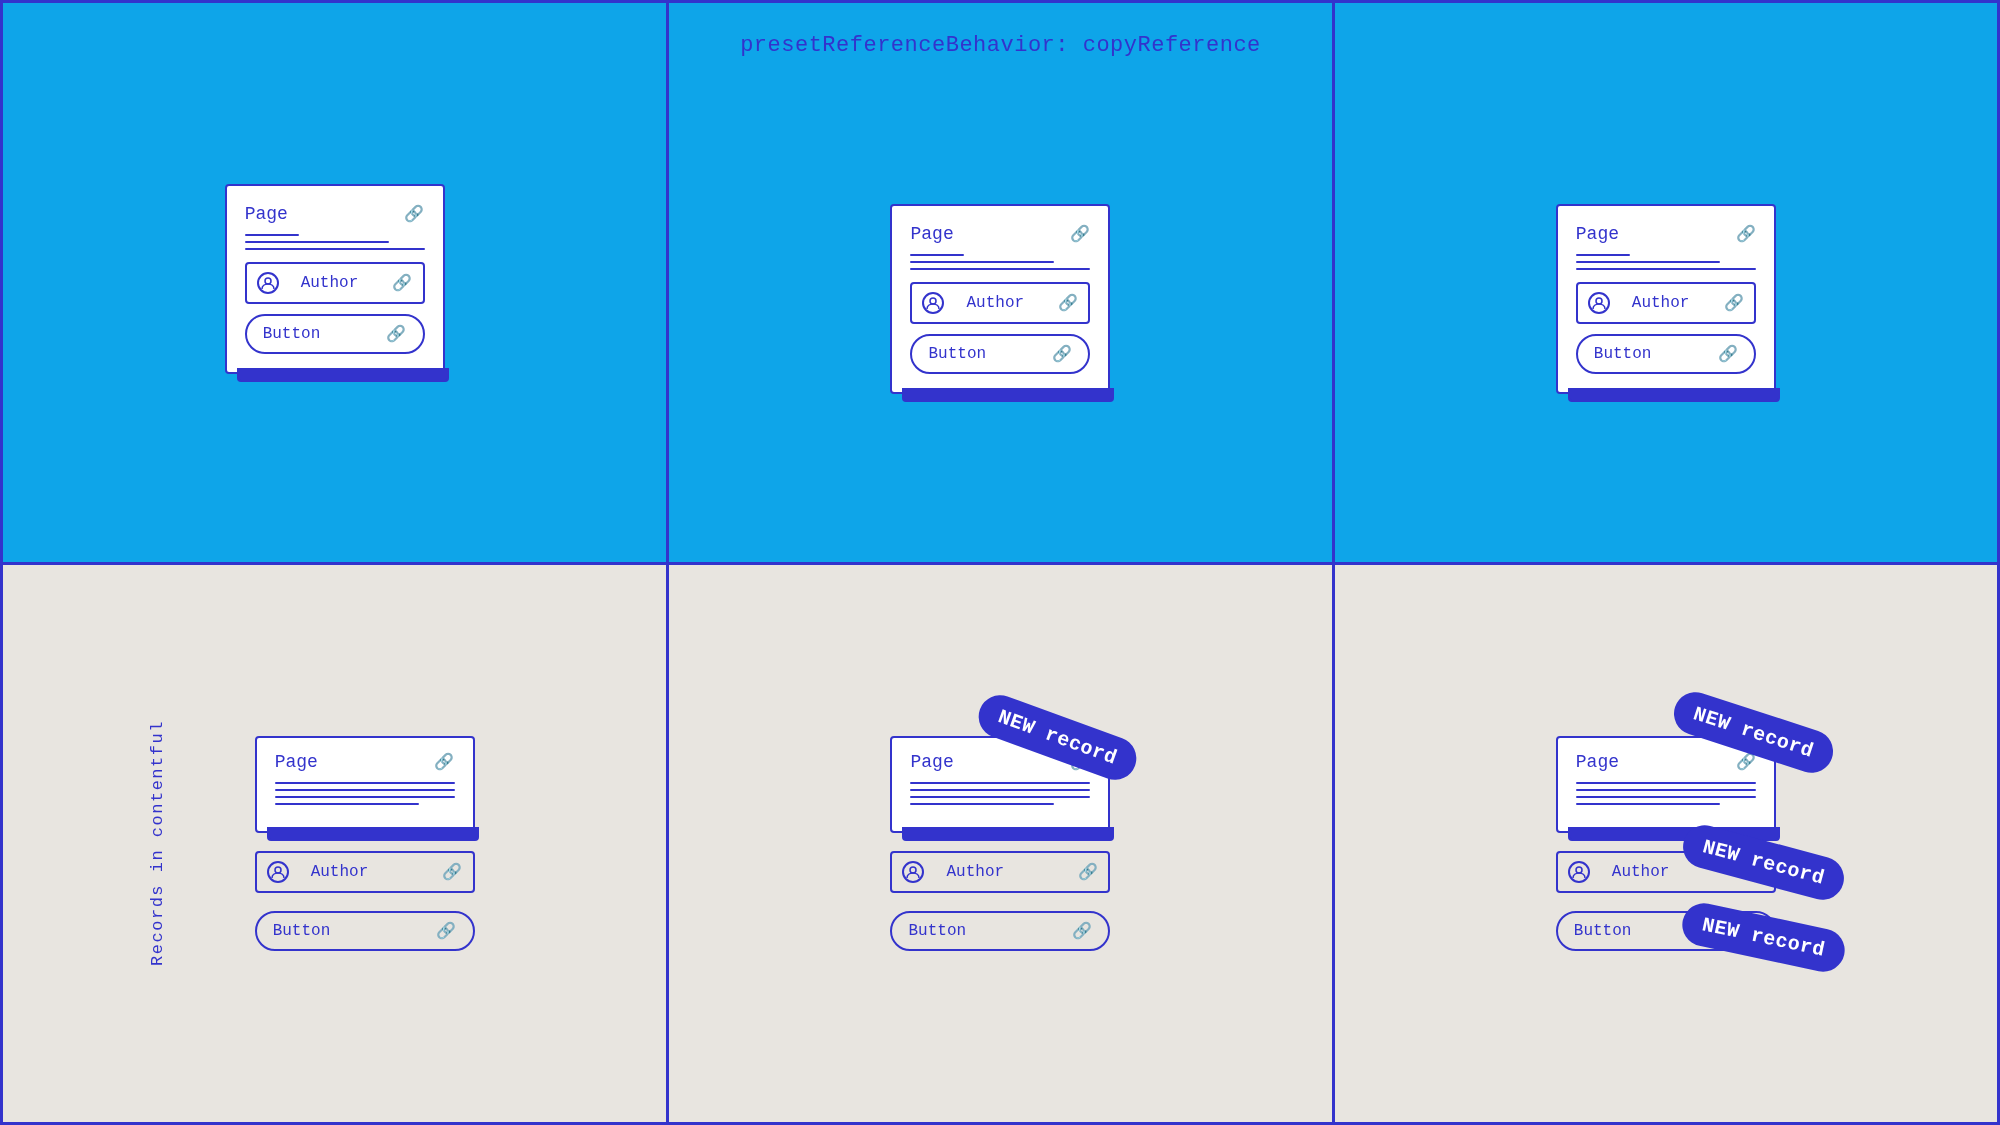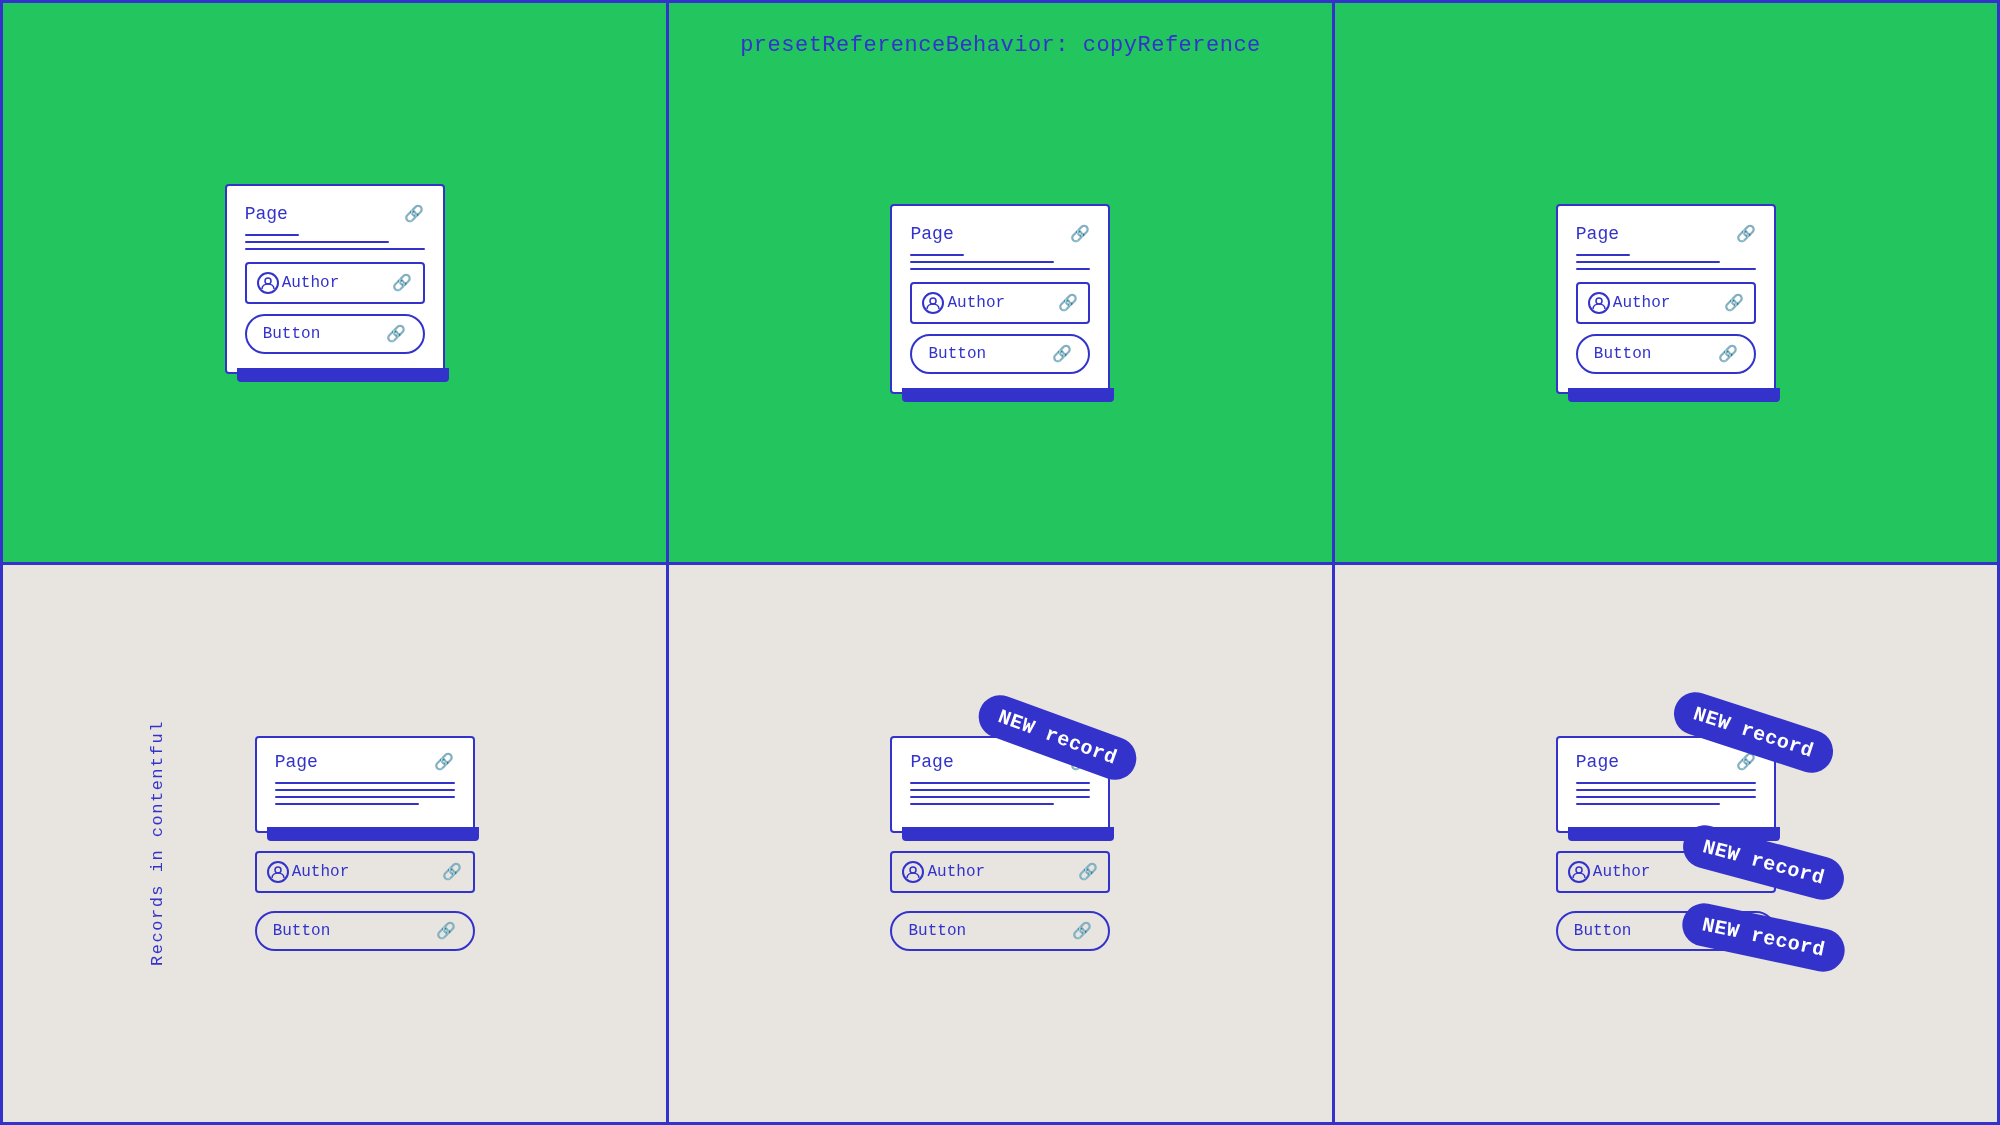--- a/index.html
+++ b/index.html
@@ -24,21 +24,21 @@
 
     .cell {
       position: relative;
       display: flex;
       align-items: center;
       justify-content: center;
       border: 1px solid #3333cc;
     }
 
     .cell-top {
-      background: #22c55e;
+      background: #0ea5e9;
     }
 
     .cell-bottom {
       background: #e8e5e0;
     }
 
     
     .col-header {
       position: absolute;
       top: 30px;
@@ -112,21 +112,21 @@
       display: flex;
       align-items: center;
       justify-content: space-between;
       padding: 8px 10px;
       margin-bottom: 10px;
     }
 
     .field-left {
       display: flex;
       align-items: center;
-      gap: 3px;
+      gap: 22px;
       color: #3333cc;
       font-size: 16px;
     }
 
     .avatar-icon {
       width: 22px;
       height: 22px;
       border: 2px solid #3333cc;
       border-radius: 50%;
       display: flex;

